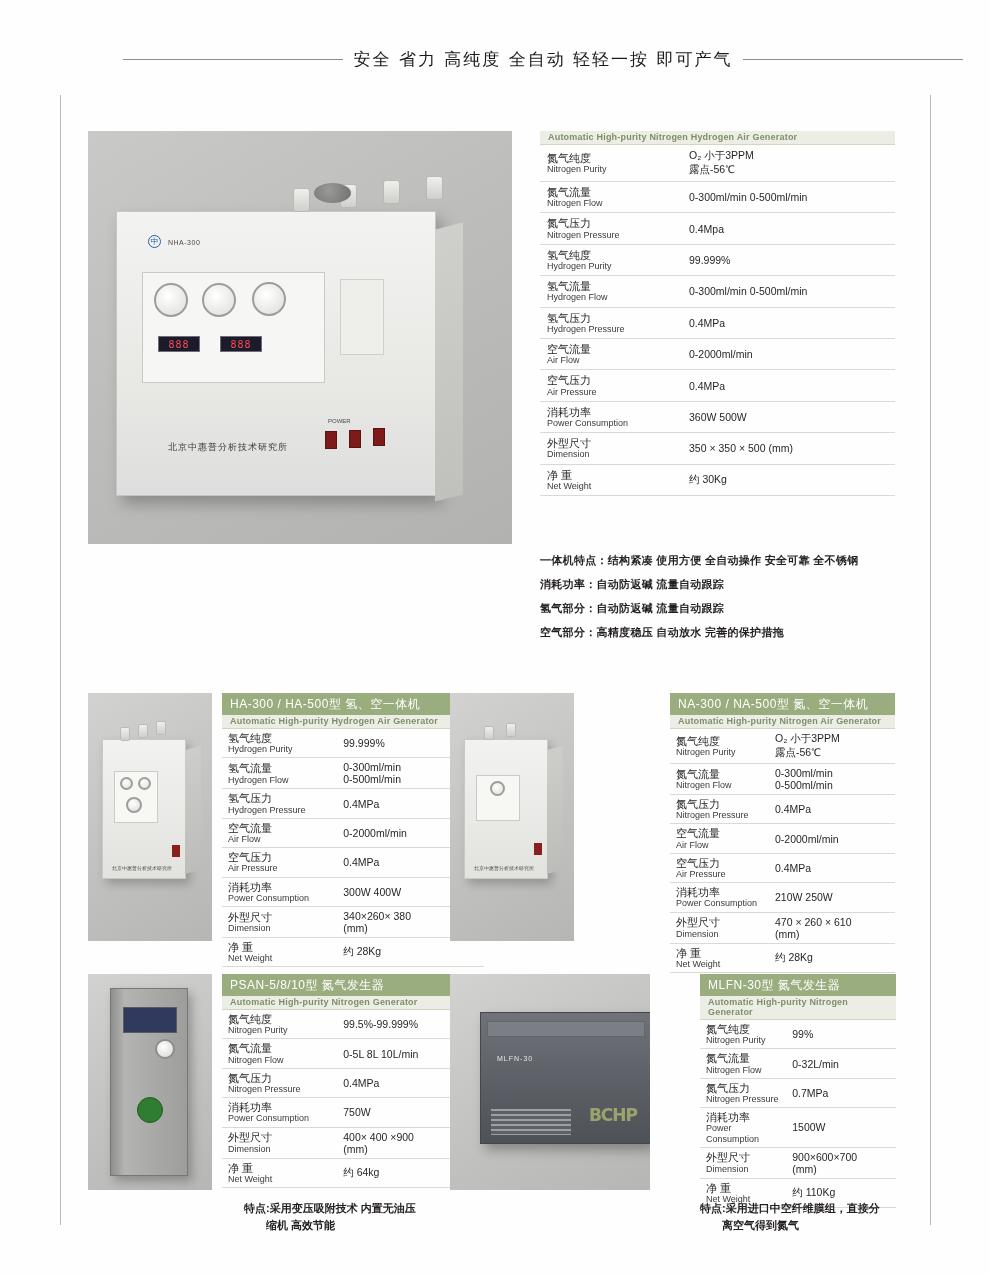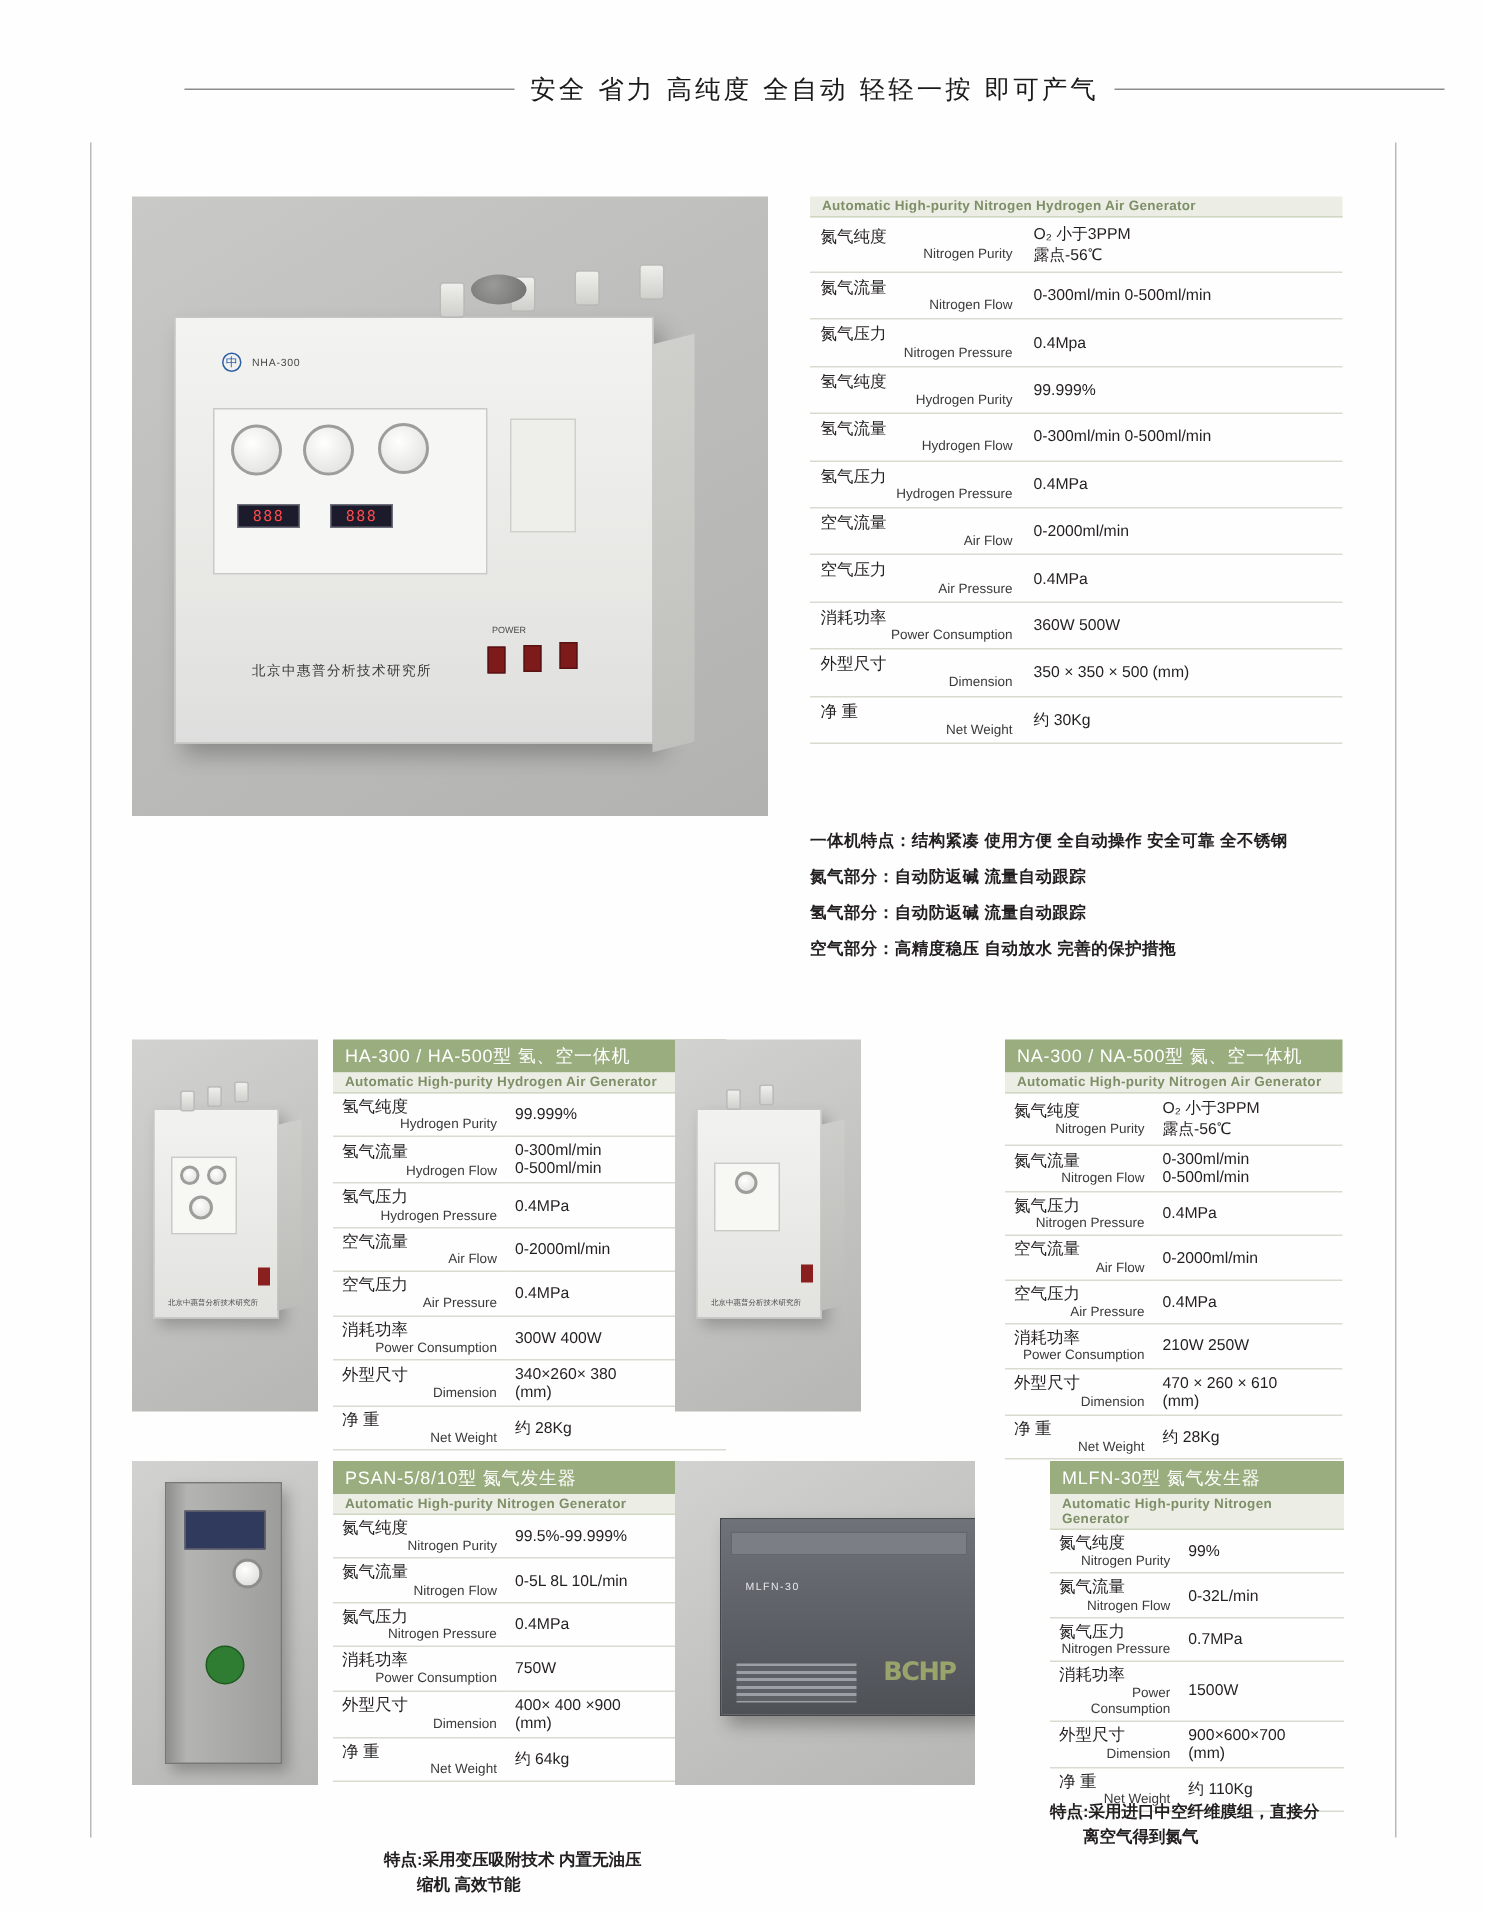--- a/index.html
+++ b/index.html
@@ -148,21 +148,21 @@
   .spec table { width: 100%; border-collapse: collapse; }
   .spec td {
     border-bottom: 1px solid #d8dcd0;
     padding: 3px 6px;
     vertical-align: middle;
     font-size: 10px;
     color: #231f20;
   }
   .spec td.label { width: 44%; line-height: 1.12; }
   .spec td.label .cn { font-size: 11px; display:block; }
-  .spec td.label .en { font-size: 9px; color:#3a3a3a; display:block;text-align:right; }
+  .spec td.label .en { font-size: 9px; color:#3a3a3a; display:block; }
   .spec td.value { font-size: 10.5px; color:#231f20;margin-top:20px; }
 
   
   #spec-main { left: 540px; top: 131px; width: 355px; }
   #spec-main .title-bar { font-size: 12.5px; }
   #spec-main td { padding: 4px 7px; }
   #spec-main td.label { width: 40%; }
 
   
   .features {
@@ -242,21 +242,21 @@
     color: rgba(210,225,120,.55); font-family:"DejaVu Sans", sans-serif; letter-spacing:-1px;
   }
   .box-unit .tag {
     position:absolute; left: 16px; top: 42px; font-size: 7px; color:#e6e8ea; letter-spacing:1px;
   }
 
   .note {
     position: absolute; font-size: 11px; font-weight: bold; line-height: 1.5;
     color:#231f20;
   }
-  #note-psan { left: 256px; top: 1200px; width: 250px; margin-top: 32px; }
+  #note-psan { left: 244px; top: 1200px; width: 250px; }
   #note-mlfn { left: 700px; top: 1200px; width: 215px; }
   .note .ind { display:block; padding-left: 22px; }
 </style>
 </head>
 <body>
 
 <div class="page">
 
   <div class="header">
     <div class="rule left"></div>
@@ -393,21 +393,21 @@
             <td class="value">
               <div>约 30Kg</div>
             </td>
           </tr>
         </tbody>
       </table>
   </div>
 
   <div class="features">
     <div>一体机特点：结构紧凑 使用方便 全自动操作 安全可靠 全不锈钢</div>
-    <div>氮气部分：自动防返碱 流量自动跟踪</div>
+    <div>消耗功率：自动防返碱 流量自动跟踪</div>
     <div>氢气部分：自动防返碱 流量自动跟踪</div>
     <div>空气部分：高精度稳压 自动放水 完善的保护措拖</div>
   </div>
 
   <div class="photo-sm" id="photo-ha">
     <div class="unit" style="left:14px; top:46px; width:84px; height:140px;"></div>
     <div class="pt" style="left:32px; top:34px;"></div>
     <div class="pt" style="left:50px; top:31px;"></div>
     <div class="pt" style="left:68px; top:28px;"></div>
     <div class="pn" style="left:26px; top:78px; width:44px; height:52px;"></div>

